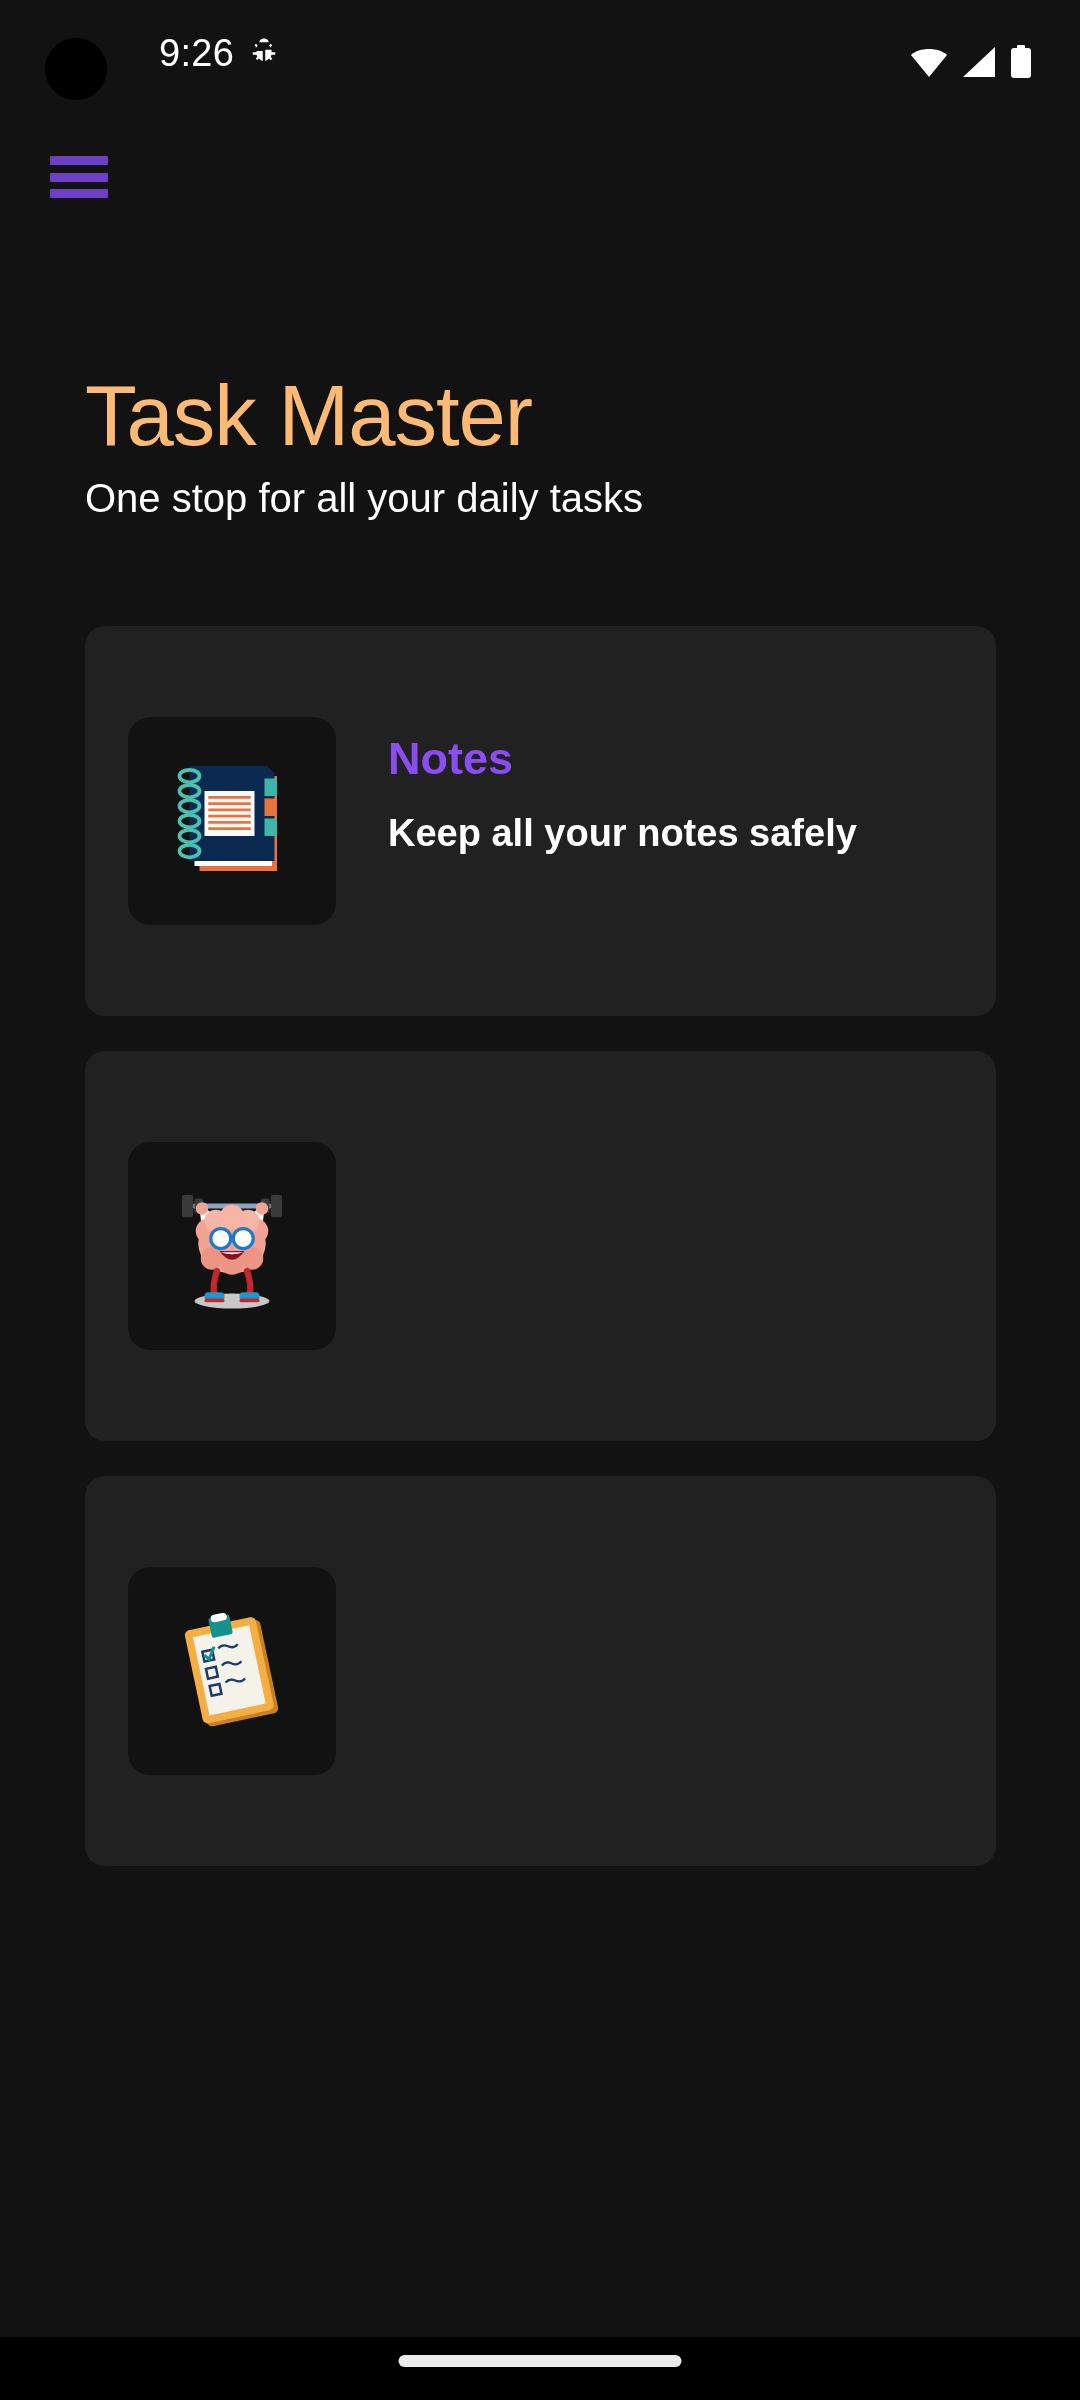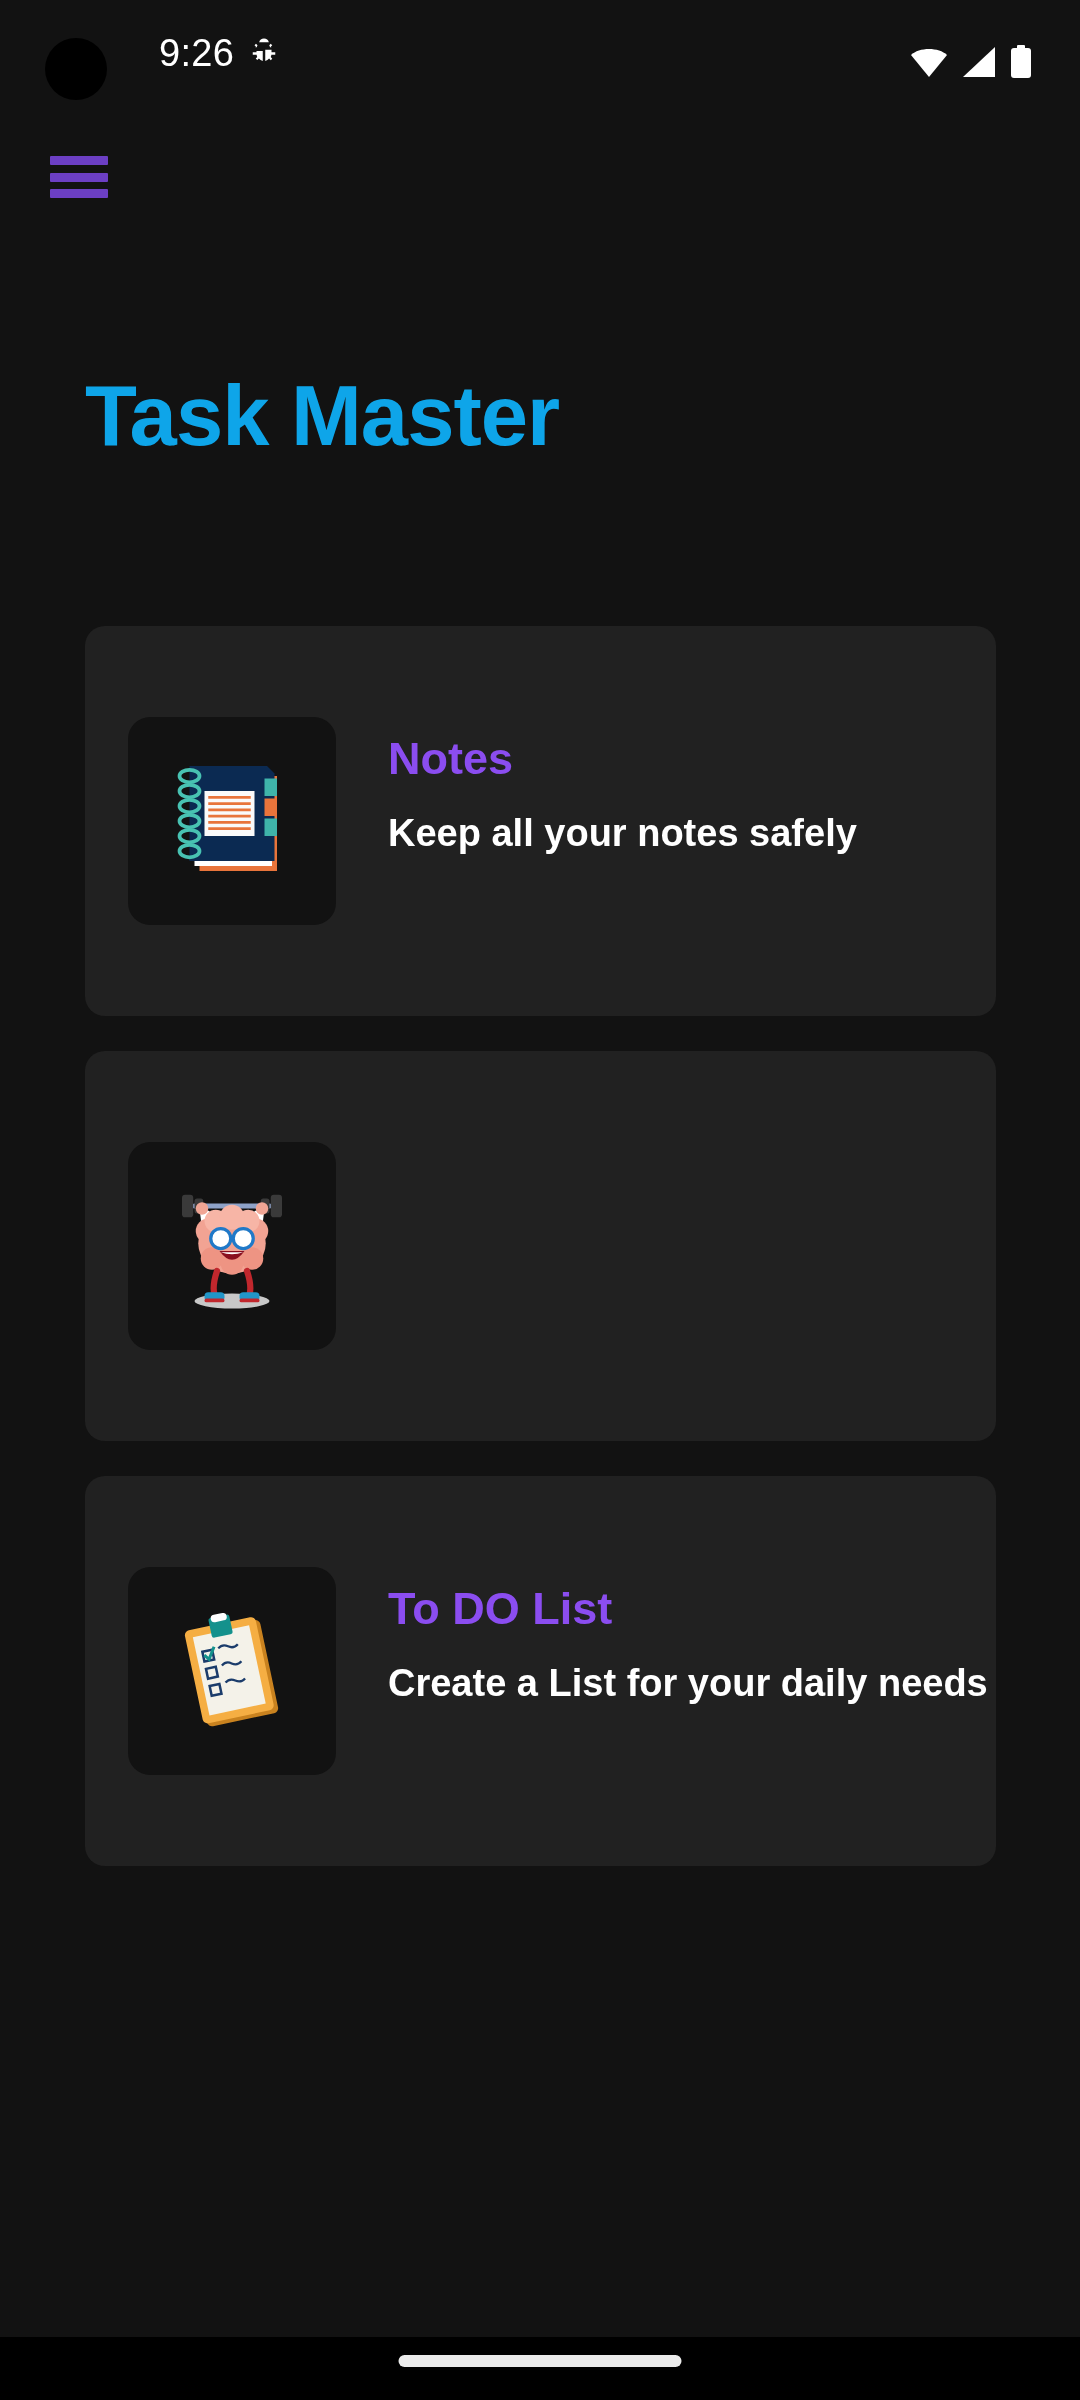--- a/index.html
+++ b/index.html
@@ -81,23 +81,23 @@
     background:#6C3FC4;
   }
 
   
   #header {
     position:absolute;
     left:85px; top:368px;
     width:910px;
   }
   #page-title {
-    color:#0ea5e9;
+    color:#fdba74;
     font-size:85px;
-    font-weight:700;
+    font-weight:400;
     letter-spacing:-1px;
     line-height:96px;
     white-space:nowrap;
   }
   #page-subtitle {
     color:#FFFFFF;
     font-size:40px;
     font-weight:400;
     line-height:48px;
     margin-top:10px;
@@ -212,20 +212,21 @@
   <div id="app-bar">
     <div id="menu-button">
       <div class="bar"></div>
       <div class="bar"></div>
       <div class="bar"></div>
     </div>
   </div>
 
   <div id="header">
     <div id="page-title">Task Master</div>
+    <div id="page-subtitle">One stop for all your daily tasks</div>
   </div>
 
   <div id="card-list">
 
     <div class="feature-card">
       <div class="card-icon-box">
         <svg width="150" height="150" viewBox="0 0 120 120">
 
           <path d="M34 24 L96 24 L96 100 L34 100 Z" fill="#E8743B"></path>
 
@@ -326,24 +327,20 @@
             <rect x="40" y="40" width="8" height="8" fill="none" stroke="#1B3C6B" stroke-width="2"></rect>
             <path d="M41 43 L44 47 L50 38" stroke="#14918C" stroke-width="2.4" fill="none"></path>
             <path d="M53 40 q4 -3 8 0 t8 0" stroke="#1B3C6B" stroke-width="1.8" fill="none"></path>
             <rect x="40" y="54" width="8" height="8" fill="none" stroke="#1B3C6B" stroke-width="2"></rect>
             <path d="M53 54 q4 -3 8 0 t8 0" stroke="#1B3C6B" stroke-width="1.8" fill="none"></path>
             <rect x="40" y="68" width="8" height="8" fill="none" stroke="#1B3C6B" stroke-width="2"></rect>
             <path d="M53 68 q4 -3 8 0 t8 0" stroke="#1B3C6B" stroke-width="1.8" fill="none"></path>
           </g>
         </svg>
       </div>
-      <div class="card-text">
-        <div class="card-title">To DO List</div>
-        <div class="card-desc">Create a List for your daily needs</div>
-      </div>
     </div>
 
   </div>
 
   <div id="nav-bar">
     <div id="gesture-pill"></div>
   </div>
 
 </div>
 

